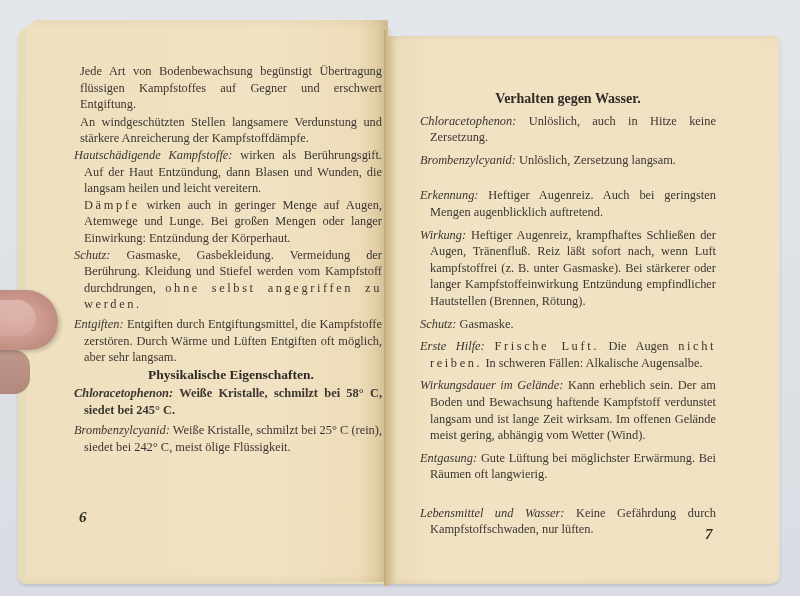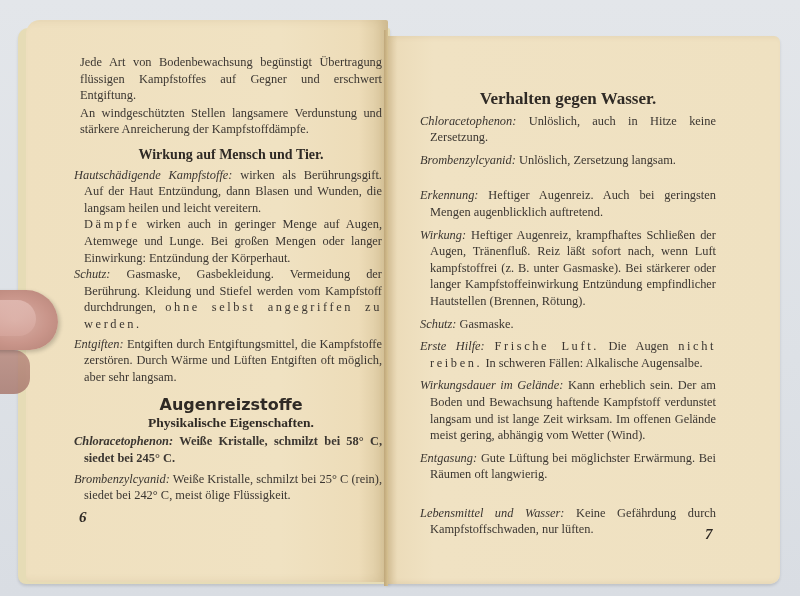--- a/index.html
+++ b/index.html
@@ -77,59 +77,57 @@
   </style>
 </head>
 <body>
 
 <div class="book">
   <div class="left-edges"></div>
   <div class="left-page"></div>
   <div class="right-page"></div>
   <div class="gutter"></div>
 
-  <div class="block text" style="left:80px; top:54px; width:302px;">
+  <div class="block text" style="left:80px; top:63px; width:302px;">
     <p class="para" style="text-indent:0;">Jede Art von Bodenbewachsung begünstigt Übertragung flüssigen Kampfstoffes auf Gegner und erschwert Entgiftung.</p>
     <p class="para" style="margin-top:1px;">An windgeschützten Stellen langsamere Verdunstung und stärkere Anreicherung der Kampfstoffdämpfe.</p>
 
-    <h2 class="h-serif-bold" style="font-size:14px; margin-top:9px; margin-bottom:3px;">Wirkung auf Mensch und Tier.</h2>
 
     <p class="para hang" style="margin-left:-6px;">
       <span class="label">Hautschädigende Kampfstoffe:</span>
       <span>wirken als Berührungsgift. Auf der Haut Entzündung, dann Blasen und Wunden, die langsam heilen und leicht vereitern.</span>
     </p>
     <p class="para" style="margin-left:4px;">
       <span class="spaced">Dämpfe</span>
       <span>wirken auch in geringer Menge auf Augen, Atemwege und Lunge. Bei großen Mengen oder langer Einwirkung: Entzündung der Körperhaut.</span>
     </p>
     <p class="para hang" style="margin-left:-6px;">
       <span class="label">Schutz:</span>
       <span>Gasmaske, Gasbekleidung. Vermeidung der Berührung. Kleidung und Stiefel werden vom Kampfstoff durchdrungen,</span>
       <span class="spaced">ohne selbst angegriffen zu werden.</span>
     </p>
     <p class="para hang" style="margin-left:-6px; margin-top:3px;">
       <span class="label">Entgiften:</span>
       <span>Entgiften durch Entgiftungsmittel, die Kampfstoffe zerstören. Durch Wärme und Lüften Entgiften oft möglich, aber sehr langsam.</span>
     </p>
 
-    <h2 class="h-bold" style="font-size:16px; margin-top:12px; margin-bottom:1px;">Augenreizstoffe</h2>
     <h3 class="h-serif-bold" style="font-size:13.5px; margin-top:1px; margin-bottom:2px;">Physikalische Eigenschaften.</h3>
     <p class="para hang" style="margin-left:-6px;font-weight:bold;">
       <span class="label">Chloracetophenon:</span>
       <span>Weiße Kristalle, schmilzt bei 58° C, siedet bei 245° C.</span>
     </p>
     <p class="para hang" style="margin-left:-6px; margin-top:4px;">
       <span class="label">Brombenzylcyanid:</span>
       <span>Weiße Kristalle, schmilzt bei 25° C (rein), siedet bei 242° C, meist ölige Flüssigkeit.</span>
     </p>
   </div>
   <div class="page-num" style="left:79px; top:509px;">6</div>
 
   <div class="block text" style="left:420px; top:91px; width:296px;">
-    <h2 class="h-serif-bold" style="font-size:17px; margin-bottom:5px;">Verhalten gegen Wasser.</h2>
+    <h2 class="h-serif-bold" style="font-size:14px; margin-bottom:5px;">Verhalten gegen Wasser.</h2>
     <p class="para hang">
       <span class="label">Chloracetophenon:</span>
       <span>Unlöslich, auch in Hitze keine Zersetzung.</span>
     </p>
     <p class="para hang" style="margin-top:6px;">
       <span class="label">Brombenzylcyanid:</span>
       <span>Unlöslich, Zersetzung langsam.</span>
     </p>
 
     <p class="para hang" style="margin-top:19px;">

